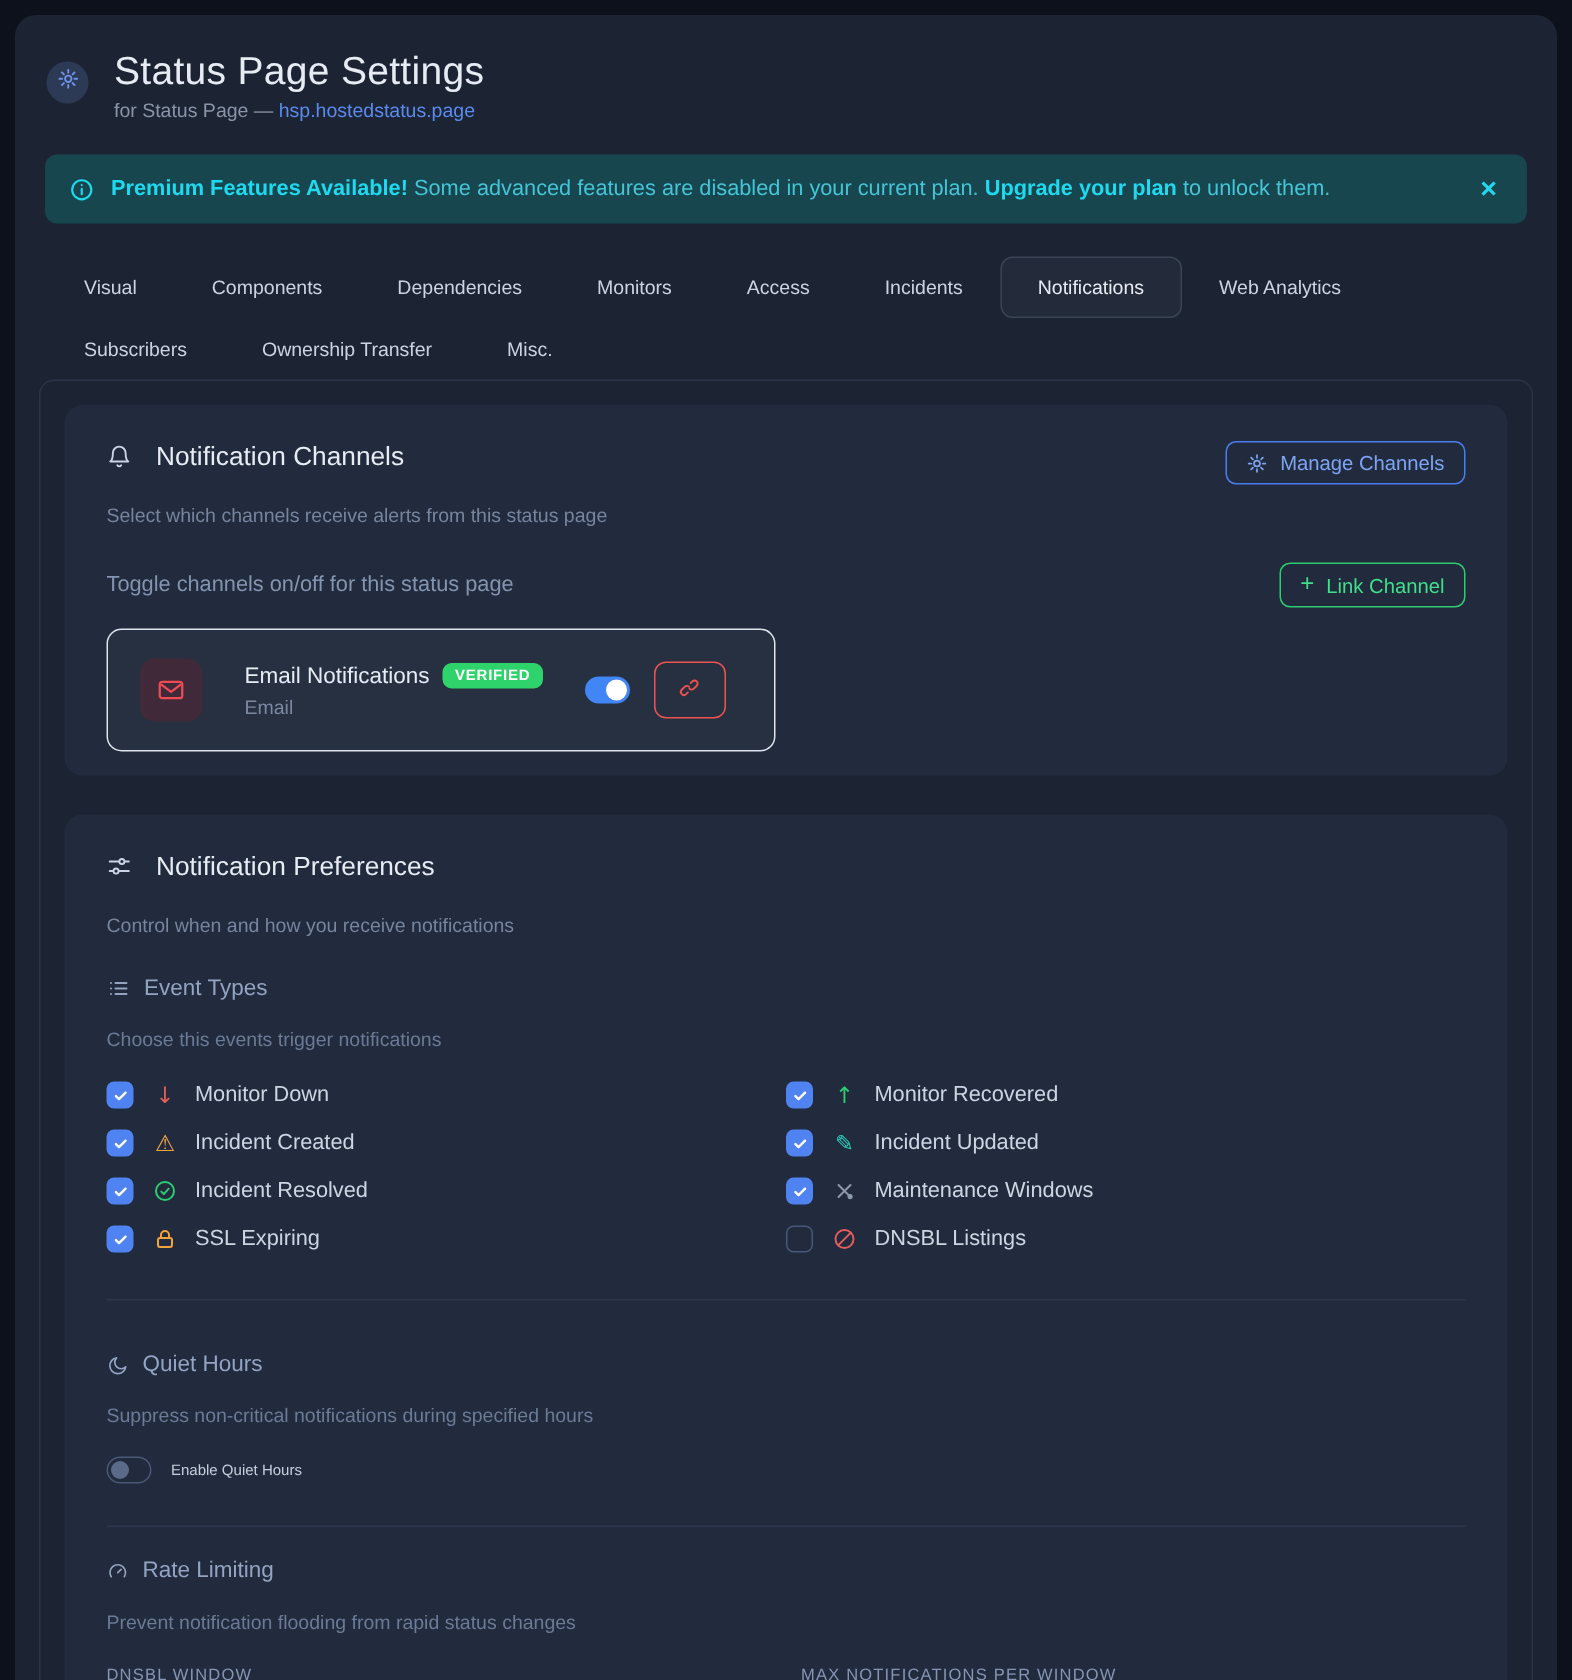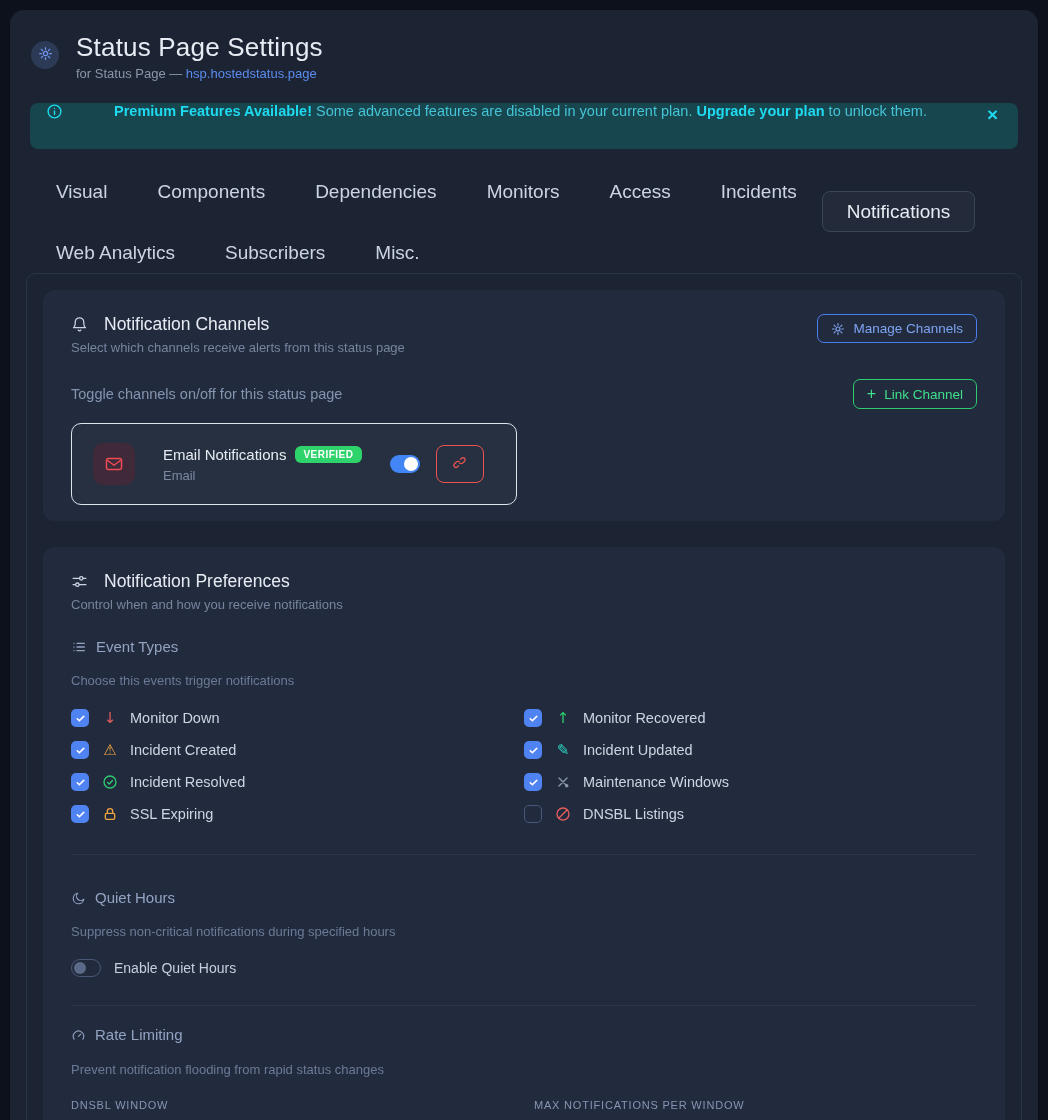--- a/index.html
+++ b/index.html
@@ -12,42 +12,42 @@
   .header { display:flex; align-items:flex-start; padding:22px 20px 0 21px; }
   .avatar { width:28px; height:28px; border-radius:50%; background:#2c3a55; color:#6f93ec;
             display:flex; align-items:center; justify-content:center; margin-top:9px; flex:none; }
   .header-text { margin-left:17px; }
   .page-title { font-size:26px; font-weight:500; color:#e7ebf3; line-height:30px; letter-spacing:.2px; }
   .page-subtitle { font-size:13px; color:#8b95a9; margin-top:4px; }
   .page-subtitle a { color:#5b8bef; text-decoration:none;margin-top:19px; }
 
   
   .banner { margin:22px 20px 0; height:46px; background:#17464f; border-radius:8px;
-            display:flex; align-items:flex-start; padding:0 16px; color:#45c4d6; font-size:14.5px;gap:40px; }
+            display:flex; align-items:center; padding:0 16px; color:#45c4d6; font-size:14.5px; }
   .banner .icn { color:#1fd9ef; display:flex; margin-right:11px; }
   .banner-text { white-space:pre; }
   .banner-text b { color:#1fd9ef; font-weight:bold; }
   .banner-close { margin-left:auto; color:#1fd9ef; font-size:19px; font-weight:bold;
                   cursor:pointer; line-height:1; padding:2px 4px; }
 
   
   .tabs { display:flex; flex-wrap:wrap; margin:22px 16px 0; padding-left:5px; }
-  .tab { padding:10px 24px; font-size:19px; color:#cdd4e1; line-height:19px;
+  .tab { padding:10px 24px; font-size:13px; color:#cdd4e1; line-height:19px;
          border:1px solid transparent; border-radius:8px; cursor:pointer; }
-  .tab.active { border-color:#3a4558; background:rgba(255,255,255,.03); color:#e7ebf3;margin-top:20px; }
+  .tab.active { border-color:#3a4558; background:rgba(255,255,255,.03); color:#e7ebf3; }
 
   
   .container { margin:0 16px; border:1px solid #2a3348; border-radius:10px; padding:16px; height:1000px; }
   .card { background:#222b3d; border-radius:12px; padding:24px 28px 16px; }
   .card + .card { margin-top:26px; padding-bottom:40px; }
 
   .card-head { display:flex; justify-content:space-between; align-items:flex-start; }
   .sec-title { display:flex; align-items:center; gap:16px; font-size:17.5px; font-weight:500; color:#e7ebf3; line-height:20px; }
   .sec-title .icn { color:#cbd4e4; display:flex; }
-  .sec-sub { font-size:13px; color:#76849e; margin-top:6px; }
+  .sec-sub { font-size:13px; color:#76849e; margin-top:22px; }
 
   .btn { display:inline-flex; align-items:center; gap:8px; border-radius:7px; font-size:13.5px;
          background:transparent; cursor:pointer; padding:6px 13px; line-height:15px; }
   .btn .icn { display:flex; }
   .btn-blue  { border:1px solid #4a7df0; color:#7da4f3; }
   .btn-green { border:1px solid #2ecc71; color:#40df8b; }
 
   .toggle-row-head { display:flex; justify-content:space-between; align-items:center; margin-top:24px; }
   .toggle-hint { font-size:14.5px; color:#8494b0; }
 
@@ -80,21 +80,21 @@
   .event-row { display:flex; align-items:center; height:20px; }
   .checkbox { width:18px; height:18px; border-radius:5px; cursor:pointer; flex:none;
               display:flex; align-items:center; justify-content:center; }
   .checkbox.checked { background:#4f83f1; color:#fff; }
   .checkbox.unchecked { border:1.5px solid #49587a; background:transparent; }
   .event-icon { width:20px; margin-left:11px; text-align:center; font-size:15px; line-height:1;
                 font-family:"DejaVu Sans", sans-serif; display:flex; justify-content:center; }
   .event-label { margin-left:10px; font-size:14.5px; color:#cdd5e2; }
   .divider { height:1px; background:#2c374e; margin-top:30px; }
   .divider.short { margin-top:28px; }
-  .quiet-toggle-row { display:flex; align-items:center; gap:13px; margin-top:20px; font-size:14px; color:#c6cedd; }
+  .quiet-toggle-row { display:flex; align-items:center; gap:13px; margin-top:20px; font-size:10px; color:#c6cedd; }
 
   
   .form-grid { display:grid; grid-template-columns:1fr 1fr; column-gap:20px; margin-top:22px; }
   .field-label { font-size:11px; color:#8695b3; letter-spacing:.8px; }
   .control { margin-top:9px; height:36px; background:#232d40; border:1px solid #475571; border-radius:8px;
              display:flex; align-items:center; justify-content:space-between; padding:0 12px 0 14px;
              font-size:14.5px; color:#d7dee9; cursor:pointer; }
   .control .icn { color:#9aa7bd; display:flex; }
   .stepper { width:17px; height:24px; background:#3a4459; border-radius:4px; display:flex; flex-direction:column;
              align-items:center; justify-content:center; gap:1px; color:#c9d2e0; cursor:pointer; }
@@ -135,20 +135,21 @@
   <div class="tabs">
       <div class="tab">Visual</div>
       <div class="tab">Components</div>
       <div class="tab">Dependencies</div>
       <div class="tab">Monitors</div>
       <div class="tab">Access</div>
       <div class="tab">Incidents</div>
       <div class="tab active">Notifications</div>
       <div class="tab">Web Analytics</div>
       <div class="tab">Subscribers</div>
+      <div class="tab">Ownership Transfer</div>
       <div class="tab">Misc.</div>
     </div>
 
   <div class="container">
 
     <div class="card">
       <div class="card-head">
         <div>
           <div class="sec-title">
             <span class="icn">

